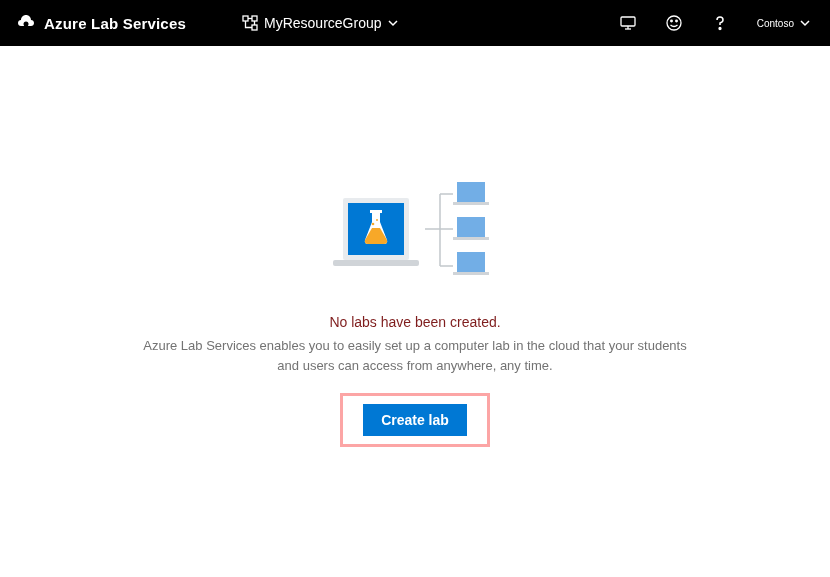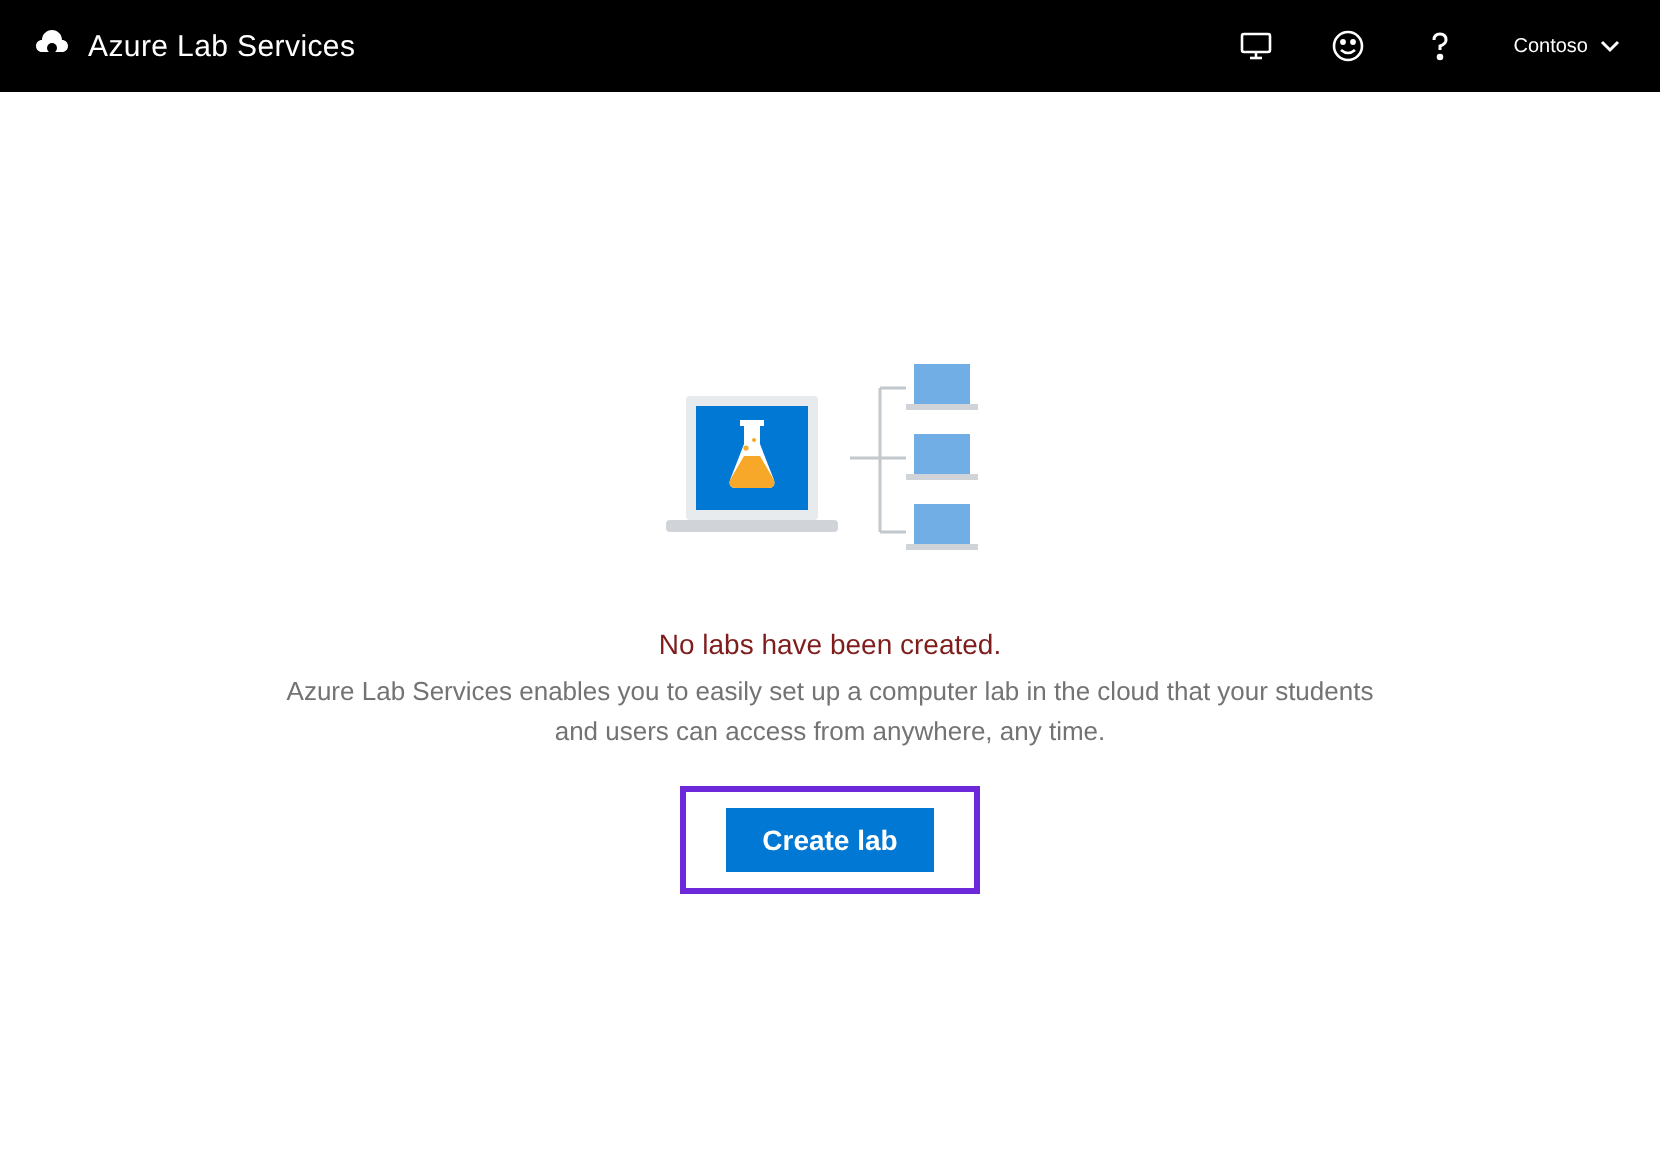--- a/index.html
+++ b/index.html
@@ -29,21 +29,21 @@
     }
     .logo-icon {
       width: 20px;
       height: 20px;
       display: inline-flex;
       align-items: center;
       justify-content: center;
     }
     .product-name {
       font-size: 15px;
-      font-weight: 400;
+      font-weight: 700;
       letter-spacing: 0.2px;
     }
     .resource-group {
       display: flex;
       align-items: center;
       gap: 6px;
       margin-left: 56px;
       cursor: pointer;
       font-size: 14px;
     }
@@ -98,21 +98,21 @@
       margin-bottom: 6px;
     }
     .empty-description {
       font-size: 13px;
       color: #737373;
       text-align: center;
       max-width: 560px;
       line-height: 1.5;
     }
     .button-highlight {
-      border: 3px solid #6d28d9;
+      border: 3px solid #fca5a5;
       padding: 8px 20px;
       margin-top: 18px;
     }
     .create-button {
       background: #0078d4;
       color: #ffffff;
       border: none;
       padding: 8px 18px;
       font-size: 14px;
       font-weight: 600;
@@ -125,20 +125,38 @@
 
 <div class="header">
   <div class="header-left">
     <span class="logo-icon">
       <svg viewBox="0 0 20 20" fill="#ffffff">
         <path d="M15 7c0-2.8-2.2-5-5-5S5 4.2 5 7c-1.7 0-3 1.3-3 3s1.3 3 3 3h10c1.7 0 3-1.3 3-3s-1.3-3-3-3z"></path>
         <circle cx="10" cy="11" r="2.5" fill="#000"></circle>
       </svg>
     </span>
     <span class="product-name">Azure Lab Services</span>
+  </div>
+  <div class="resource-group">
+    <span class="resource-group-icon">
+      <svg viewBox="0 0 16 16" fill="none" stroke="#ffffff" stroke-width="1.3">
+        <rect x="1" y="1" width="5" height="5"></rect>
+        <rect x="10" y="1" width="5" height="5"></rect>
+        <rect x="10" y="10" width="5" height="5"></rect>
+        <path d="M6 3.5 L10 3.5"></path>
+        <path d="M12.5 6 L12.5 10"></path>
+        <path d="M3.5 6 L3.5 12.5 L10 12.5"></path>
+      </svg>
+    </span>
+    <span>MyResourceGroup</span>
+    <span class="chevron">
+      <svg viewBox="0 0 10 10" fill="none" stroke="#ffffff" stroke-width="1.5">
+        <path d="M1 3 L5 7 L9 3"></path>
+      </svg>
+    </span>
   </div>
   <div class="header-right">
     <span class="header-icon">
       <svg viewBox="0 0 18 18" fill="none" stroke="#ffffff" stroke-width="1.3">
         <rect x="2" y="3" width="14" height="9" rx="1"></rect>
         <path d="M6 15 L12 15"></path>
         <path d="M9 12 L9 15"></path>
       </svg>
     </span>
     <span class="header-icon">

